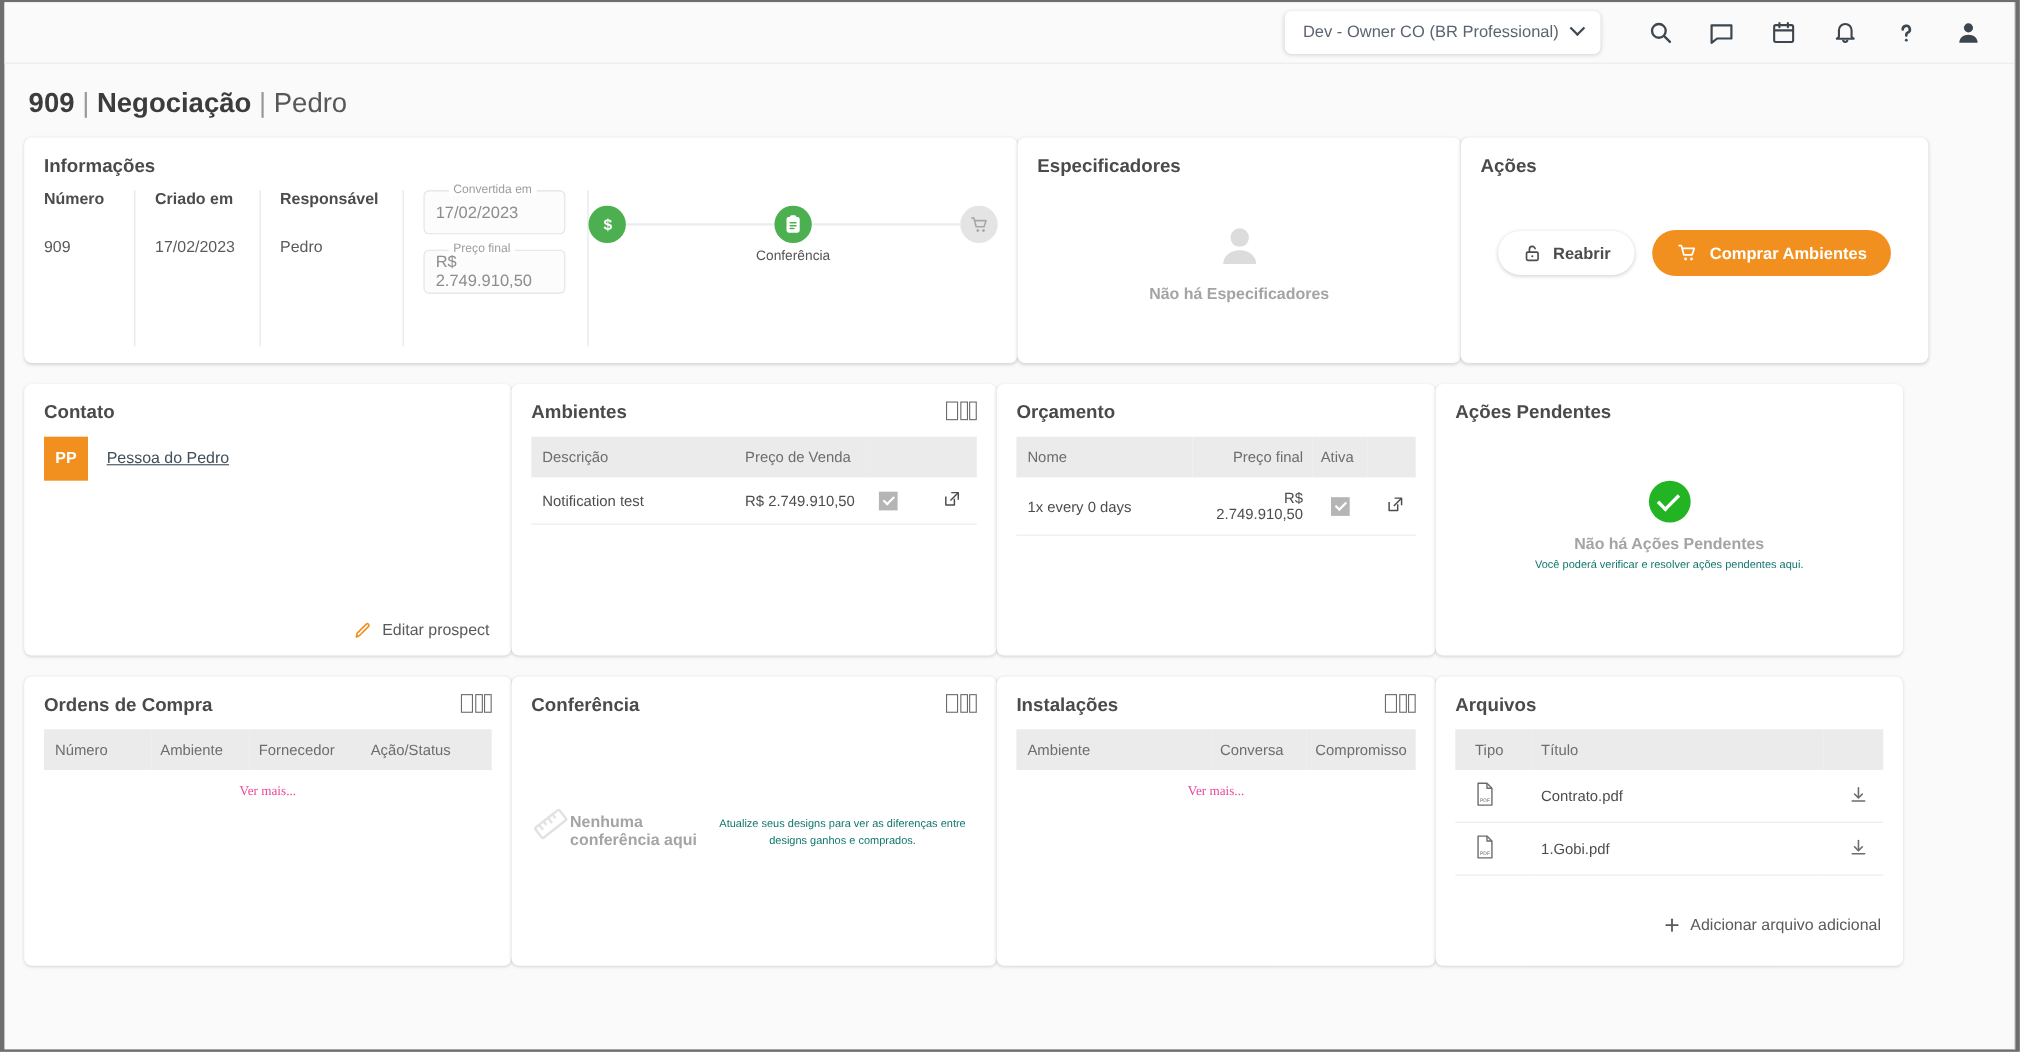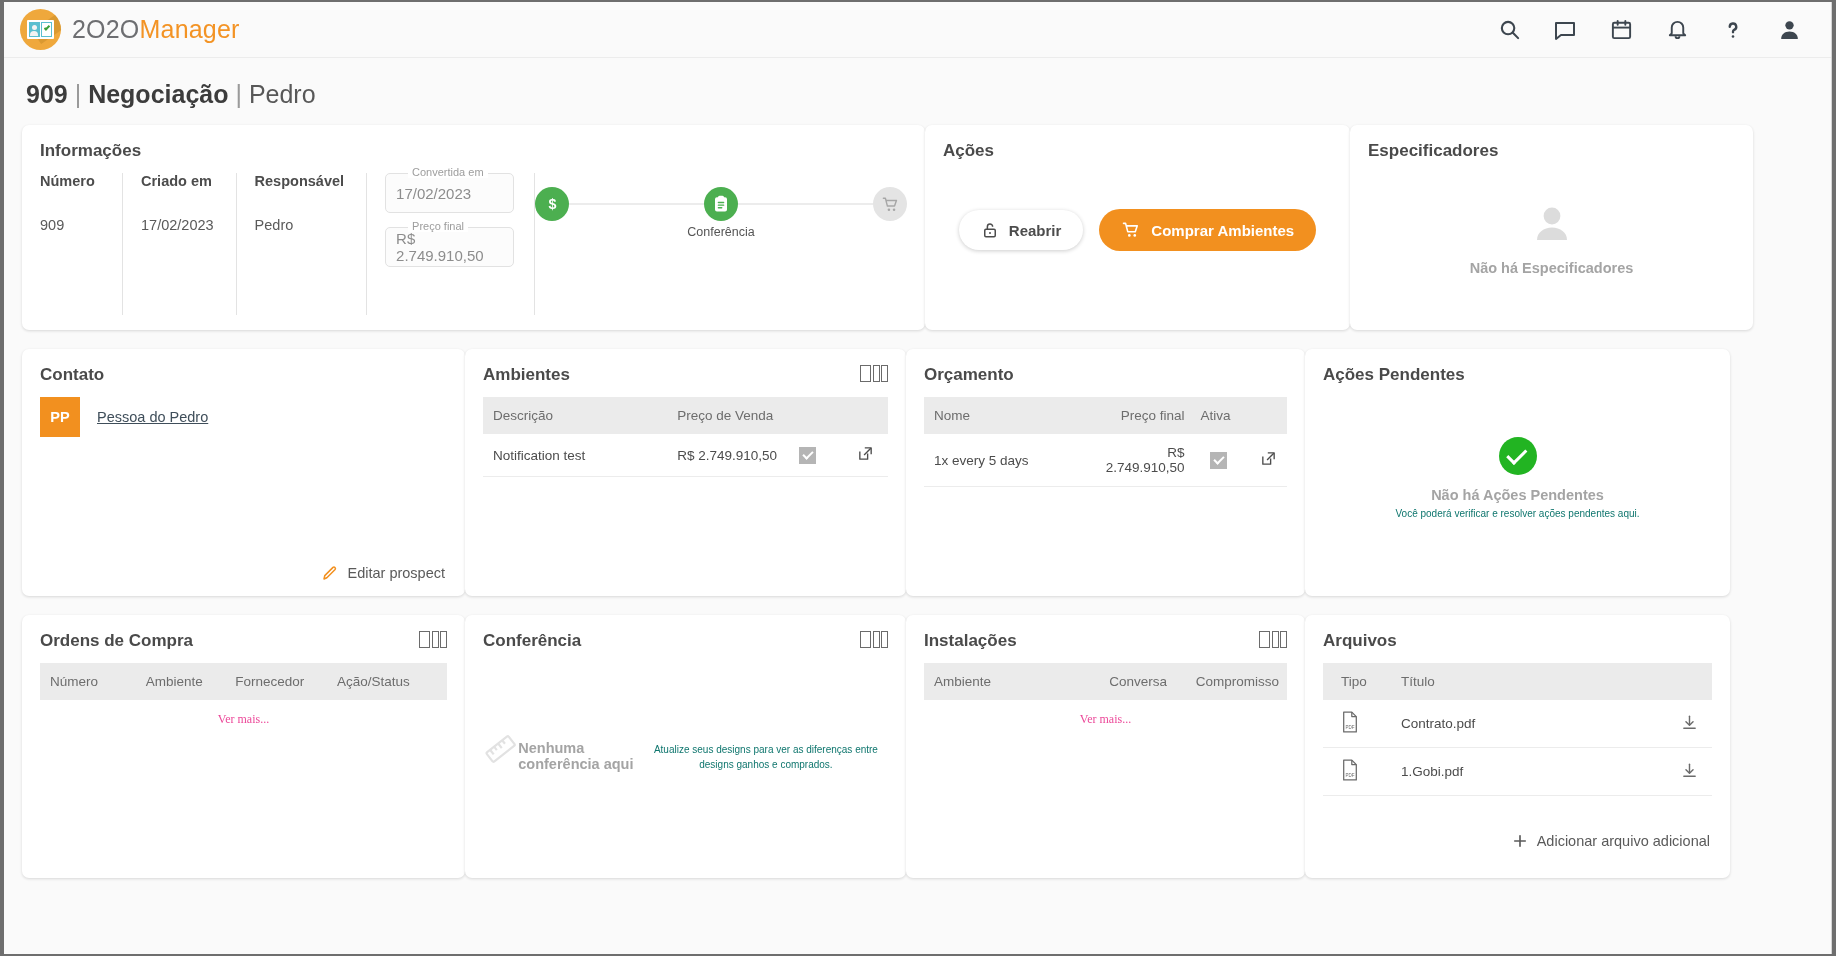--- a/index.html
+++ b/index.html
@@ -203,39 +203,26 @@
     display:flex; flex-direction:row; align-items:center; justify-content:center;
     height: 185px;
   }
 </style>
 </head>
 <body>
 
 <div class="viewport">
 
   <div class="topbar">
-    <div class="brand">
-      <div class="brand-logo">
-        <div class="shadow"></div>
-        <div class="glyph">
-          <div class="g-card">
-              <div class="head"></div>
-              <div class="body"></div>
-            </div>
-          <div class="g-card b">
-              <div class="tick"></div>
-            </div>
-        </div>
-      </div>
-      <div class="brand-text">
-        <span class="t1">2O2O</span><span class="t2">Manager</span>
-      </div>
-    </div>
 
     <div class="topbar-right">
+      <div class="account-select">
+        <span>Dev - Owner CO (BR Professional)</span>
+        <span class="chev"></span>
+      </div>
 
       <div class="hicon">
         <svg width="23" height="23" viewBox="0 0 24 24" fill="none" stroke="#3d464f" stroke-width="2.2">
           <circle cx="10.5" cy="10.5" r="6.5"></circle>
             <line x1="15.5" y1="15.5" x2="21" y2="21" stroke-linecap="round"></line>
         </svg>
       </div>
       <div class="hicon">
         <svg width="24" height="24" viewBox="0 0 24 24" fill="none" stroke="#3d464f" stroke-width="2">
           <path d="M3 5h18v12H8l-5 4z" stroke-linejoin="round"></path>
@@ -342,20 +329,31 @@
                     <circle cx="16.5" cy="18.5" r="1.6" fill="#a6a6a6" stroke="none"></circle>
                   </svg>
                 </div>
                 <div class="step-label"></div>
               </div>
             </div>
           </div>
         </div>
       </div>
 
+      <div class="card c-espec">
+        <div class="card-title">Especificadores</div>
+        <div class="empty-wrap" style="height:130px;">
+          <svg width="48" height="48" viewBox="0 0 24 24" fill="#dcdcdc">
+            <circle cx="12" cy="8" r="4.2"></circle>
+              <path d="M4.5 20c0-3.7 3.4-6.2 7.5-6.2s7.5 2.5 7.5 6.2z"></path>
+          </svg>
+          <div class="empty-title" style="margin-top:12px;">Não há Especificadores</div>
+        </div>
+      </div>
+
       <div class="card c-acoes">
         <div class="card-title">Ações</div>
         <div class="acoes-btns">
           <button class="btn btn-secondary">
             <svg width="18" height="18" viewBox="0 0 24 24" fill="none" stroke="#4c4c4c" stroke-width="2">
               <rect x="5" y="11" width="14" height="10" rx="1.6"></rect>
               <path d="M8.5 11V7.5a3.5 3.5 0 0 1 7 0"></path>
               <circle cx="12" cy="16" r="1.3" fill="#4c4c4c" stroke="none"></circle>
             </svg>
             <span>Reabrir</span>
@@ -363,31 +361,20 @@
           <button class="btn btn-primary">
             <svg width="20" height="20" viewBox="0 0 24 24" fill="none" stroke="#fff" stroke-width="1.9">
               <path d="M3 4h2.5l2.6 10h9l2.4-7H7" stroke-linecap="round" stroke-linejoin="round"></path>
               <circle cx="10" cy="18.5" r="1.6" fill="#fff" stroke="none"></circle>
               <circle cx="16.5" cy="18.5" r="1.6" fill="#fff" stroke="none"></circle>
             </svg>
             <span>Comprar Ambientes</span>
           </button>
         </div>
       </div>
-
-      <div class="card c-espec">
-        <div class="card-title">Especificadores</div>
-        <div class="empty-wrap" style="height:130px;">
-          <svg width="48" height="48" viewBox="0 0 24 24" fill="#dcdcdc">
-            <circle cx="12" cy="8" r="4.2"></circle>
-              <path d="M4.5 20c0-3.7 3.4-6.2 7.5-6.2s7.5 2.5 7.5 6.2z"></path>
-          </svg>
-          <div class="empty-title" style="margin-top:12px;">Não há Especificadores</div>
-        </div>
-      </div>
     </div>
 
     <div class="row">
 
       <div class="card c-contato">
         <div class="card-title">Contato</div>
         <div class="contact-row">
           <div class="avatar">PP</div>
           <a class="contact-link">Pessoa do Pedro</a>
         </div>
@@ -440,21 +427,21 @@
           <thead>
             <tr>
               <th style="width:44%">Nome</th>
               <th style="width:30%;text-align:right">Preço final</th>
               <th style="width:14%">Ativa</th>
               <th style="width:12%"></th>
             </tr>
           </thead>
           <tbody>
             <tr>
-              <td>1x every 5 days</td>
+              <td>1x every 0 days</td>
               <td style="text-align:right">R$ 2.749.910,50</td>
               <td style="text-align:center"><span class="chk"></span></td>
               <td style="text-align:right;padding-right:10px">
                 <svg width="17" height="17" viewBox="0 0 24 24" fill="none" stroke="#4c4c4c" stroke-width="1.9">
                   <path d="M4 9v11h11V12" stroke-linejoin="round"></path>
                     <path d="M11 4h9v9" stroke-linejoin="round"></path>
                     <line x1="10" y1="14" x2="19.5" y2="4.5"></line>
                 </svg>
               </td>
             </tr>

